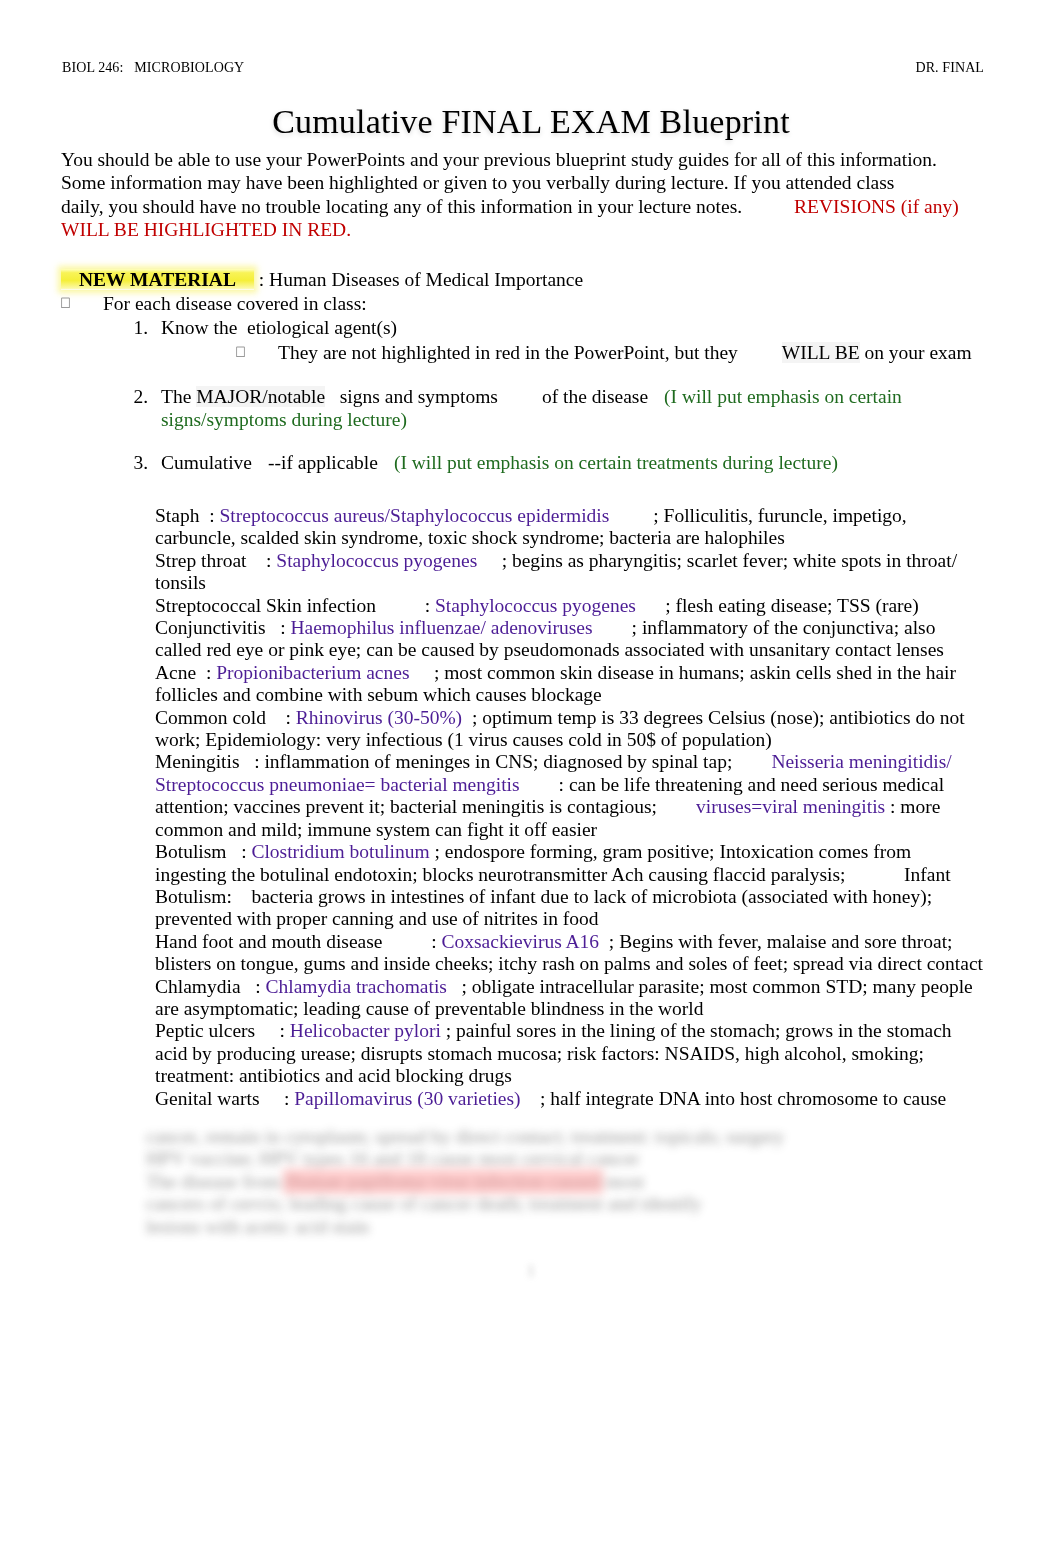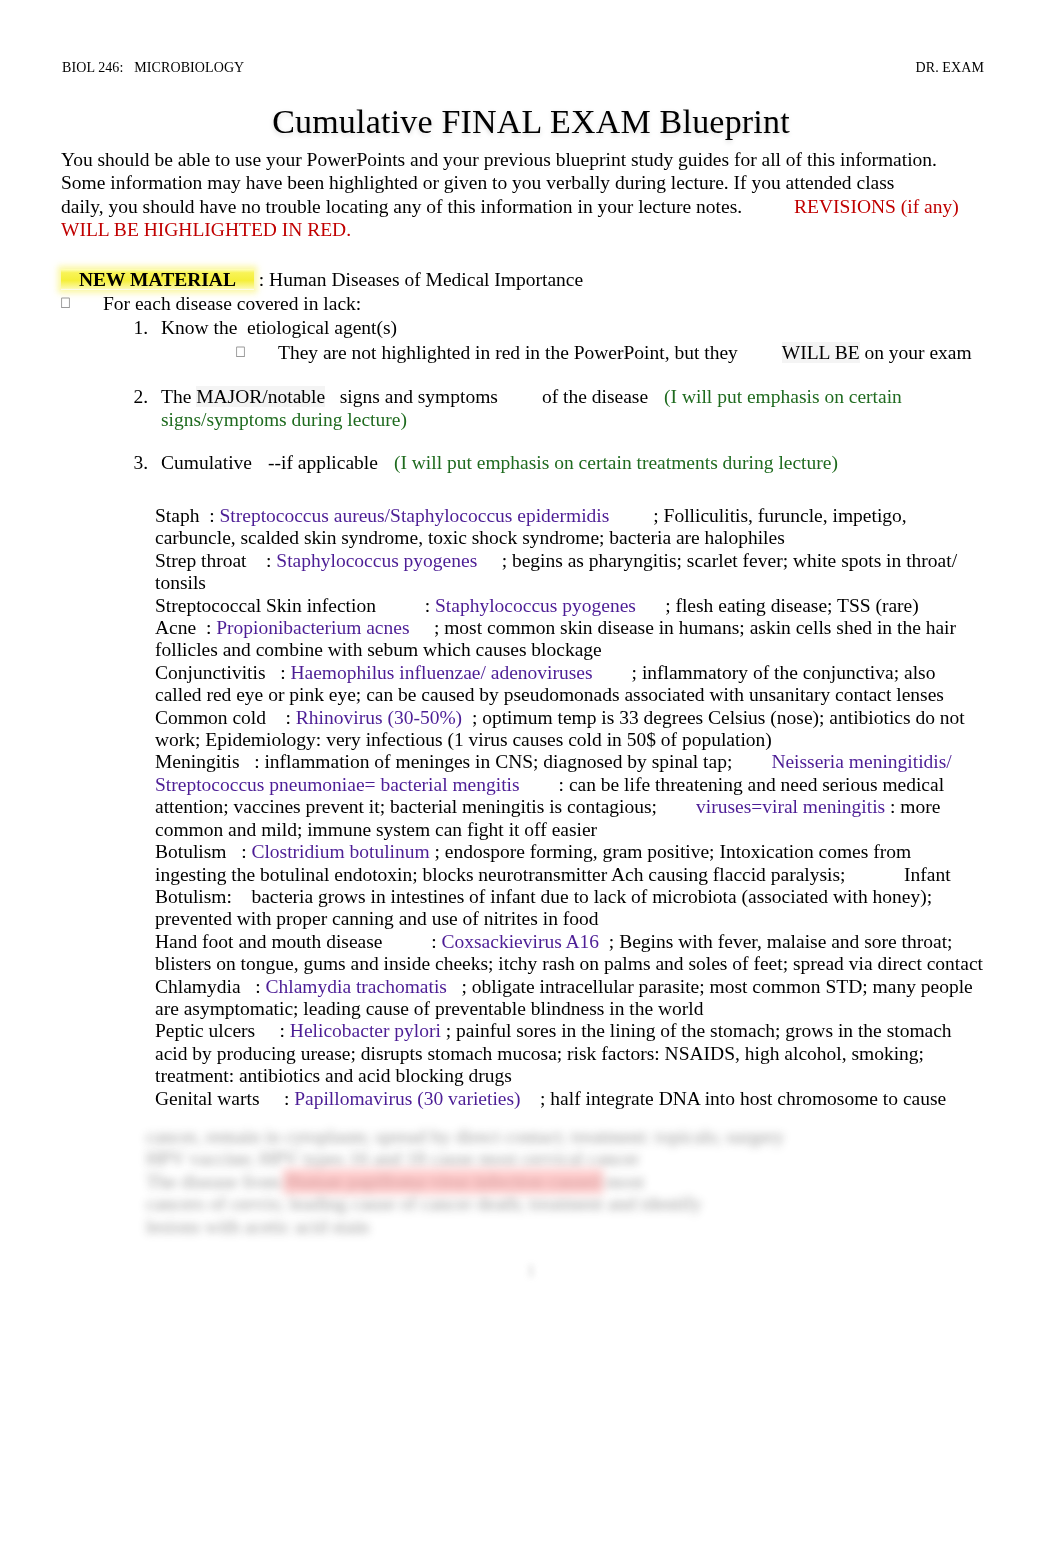--- a/index.html
+++ b/index.html
@@ -167,37 +167,37 @@
     opacity: .55;
   }
 </style>
 </head>
 <body>
 
 <div id="page">
 
   <div class="hdr">
     <span class="hdr-left">BIOL 246:   MICROBIOLOGY</span>
-    <span>DR. EXAM</span>
+    <span>DR. FINAL</span>
   </div>
 
   <div class="title">Cumulative FINAL EXAM Blueprint</div>
 
   <div class="intro">
     <div class="ln">You should be able to use your PowerPoints and your previous blueprint study guides for all of this information.</div>
     <div class="ln">Some information may have been highlighted or given to you verbally during lecture. If you attended class</div>
     <div class="ln"><span>daily, you should have no trouble locating any of this information in your lecture notes.</span><span class="gap-l"></span><span class="red-dark">REVISIONS (if any)</span></div>
     <div class="ln red-dark">WILL BE HIGHLIGHTED IN RED.</div>
   </div>
 
   <div class="newmat">
     <div><span class="hl-yellow">NEW MATERIAL</span><span> : Human Diseases of Medical Importance</span></div>
     <div class="bullet-row">
       <span class="box-glyph" style="width:42px;flex:none;">⎕</span>
-      <span>For each disease covered in lack:</span>
+      <span>For each disease covered in class:</span>
     </div>
   </div>
 
   <div class="numlist">
 
     <div class="li">
       <span class="num">1.</span>
       <span class="body">Know the  etiological agent(s)</span>
     </div>
     <div class="sub-row">
@@ -217,23 +217,23 @@
   </div>
 
   <div class="diseases">
 
     <div class="dline"><span>Staph  : </span><span class="red">Streptococcus aureus/Staphylococcus epidermidis</span><span>         </span><span>; Folliculitis, furuncle, impetigo, carbuncle, scalded skin syndrome, toxic shock syndrome; bacteria are halophiles</span></div>
 
     <div class="dline"><span>Strep throat    : </span><span class="red">Staphylococcus pyogenes</span><span>     </span><span>; begins as pharyngitis; scarlet fever; white spots in throat/ tonsils</span></div>
 
     <div class="dline"><span>Streptococcal Skin infection          : </span><span class="red">Staphylococcus pyogenes</span><span>      </span><span>; flesh eating disease; TSS (rare)</span></div>
 
+    <div class="dline"><span>Conjunctivitis   : </span><span class="red">Haemophilus influenzae/ adenoviruses</span><span>        </span><span>; inflammatory of the conjunctiva; also called red eye or pink eye; can be caused by pseudomonads associated with unsanitary contact lenses</span></div>
+
     <div class="dline"><span>Acne  : </span><span class="red">Propionibacterium acnes</span><span>     </span><span>; most common skin disease in humans; askin cells shed in the hair follicles and combine with sebum which causes blockage</span></div>
-
-    <div class="dline"><span>Conjunctivitis   : </span><span class="red">Haemophilus influenzae/ adenoviruses</span><span>        </span><span>; inflammatory of the conjunctiva; also called red eye or pink eye; can be caused by pseudomonads associated with unsanitary contact lenses</span></div>
 
     <div class="dline"><span>Common cold    : </span><span class="red">Rhinovirus (30-50%)</span><span>  </span><span>; optimum temp is 33 degrees Celsius (nose); antibiotics do not work; Epidemiology: very infectious (1 virus causes cold in 50$ of population)</span></div>
 
     <div class="dline"><span>Meningitis   : inflammation of meninges in CNS; diagnosed by spinal tap;</span><span>        </span><span class="red">Neisseria meningitidis/ Streptococcus pneumoniae= bacterial mengitis</span><span>        </span><span>: can be life threatening and need serious medical attention; vaccines prevent it; bacterial meningitis is contagious;</span><span>        </span><span class="red">viruses=viral meningitis</span><span> : more common and mild; immune system can fight it off easier</span></div>
 
     <div class="dline"><span>Botulism   : </span><span class="red">Clostridium botulinum</span><span> ; endospore forming, gram positive; Intoxication comes from ingesting the botulinal endotoxin; blocks neurotransmitter Ach causing flaccid paralysis;</span><span>            </span><span>Infant Botulism:    bacteria grows in intestines of infant due to lack of microbiota (associated with honey); prevented with proper canning and use of nitrites in food</span></div>
 
     <div class="dline"><span>Hand foot and mouth disease          : </span><span class="red">Coxsackievirus A16</span><span>  </span><span>; Begins with fever, malaise and sore throat; blisters on tongue, gums and inside cheeks; itchy rash on palms and soles of feet; spread via direct contact</span></div>
 
     <div class="dline"><span>Chlamydia   : </span><span class="red">Chlamydia trachomatis</span><span>   </span><span>; obligate intracellular parasite; most common STD; many people are asymptomatic; leading cause of preventable blindness in the world</span></div>

